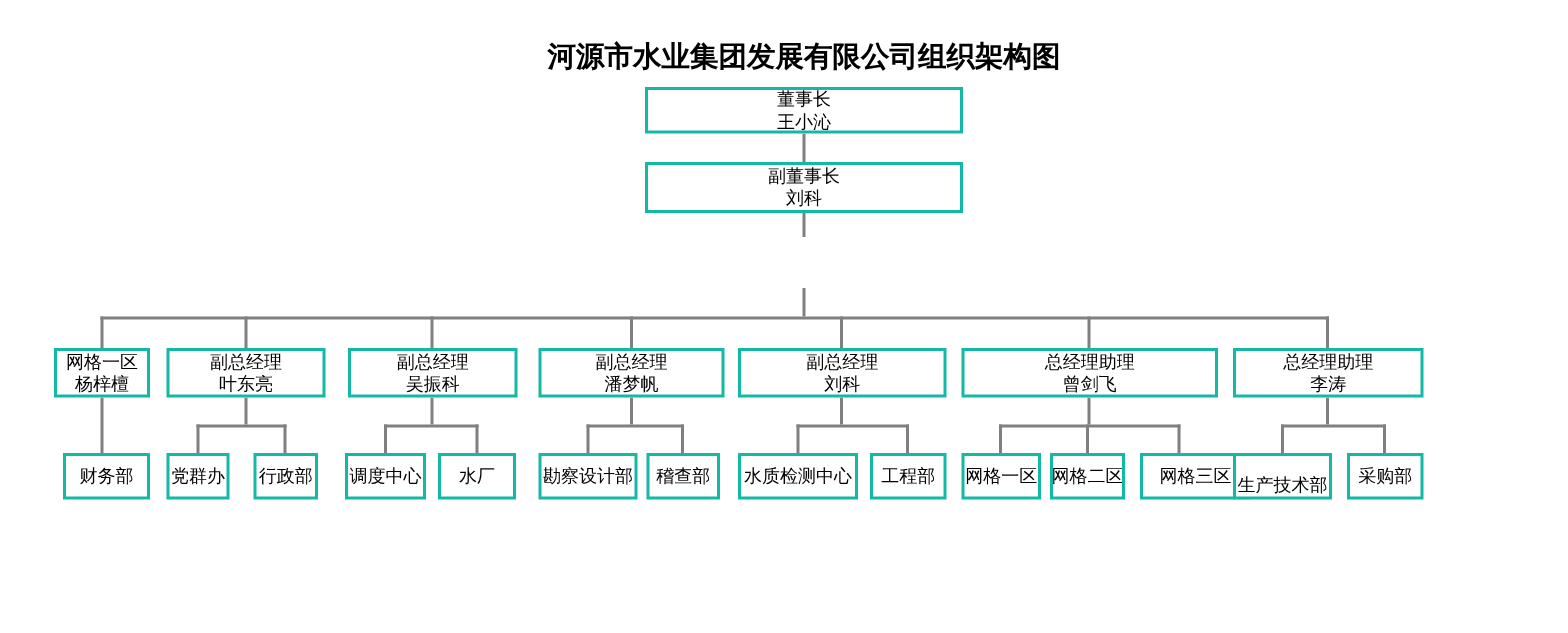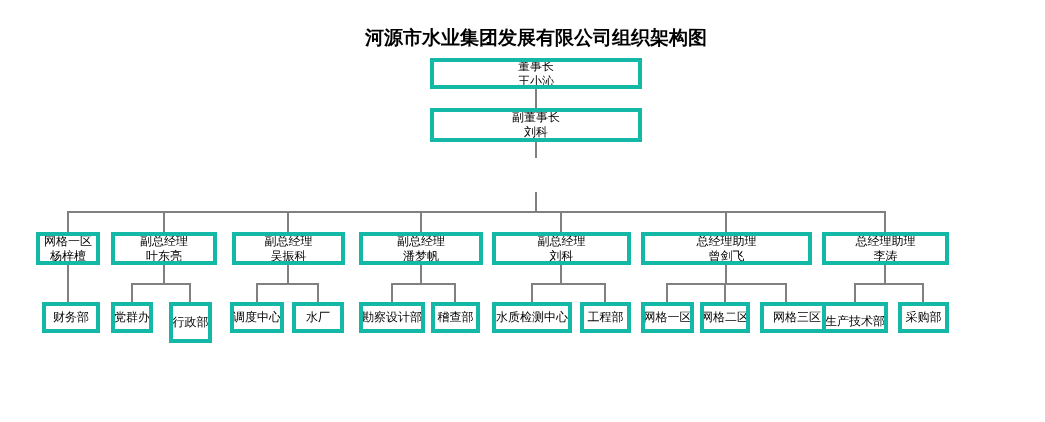--- a/index.html
+++ b/index.html
@@ -18,21 +18,21 @@
     transform:translateX(-50%);
     margin:0;
     font-size:19px;
     font-weight:bold;
     white-space:nowrap;
   }
   .node{
     position:absolute;
     box-sizing:border-box;
     background:#ffffff;
-    border:4px solid #14b8a6;
+    border:2px solid #14b8a6;
     display:flex;
     flex-direction:column;
     align-items:center;
     justify-content:center;
     text-align:center;
     font-size:12px;
     line-height:15px;
     white-space:nowrap;
     overflow:hidden;
   }
@@ -125,21 +125,21 @@
     <span>总经理助理</span>
     <span>李涛</span>
   </div>
 
   <div class="node" style="left:42px;top:302px;width:58px;height:31px;">
     <span>财务部</span>
   </div>
   <div class="node" style="left:111px;top:302px;width:42px;height:31px;">
     <span>党群办</span>
   </div>
-  <div class="node" style="left:169px;top:302px;width:43px;height:41px;">
+  <div class="node" style="left:169px;top:302px;width:43px;height:31px;">
     <span>行政部</span>
   </div>
   <div class="node" style="left:230px;top:302px;width:54px;height:31px;">
     <span>调度中心</span>
   </div>
   <div class="node" style="left:292px;top:302px;width:52px;height:31px;">
     <span>水厂</span>
   </div>
   <div class="node" style="left:359px;top:302px;width:66px;height:31px;">
     <span>勘察设计部</span>

